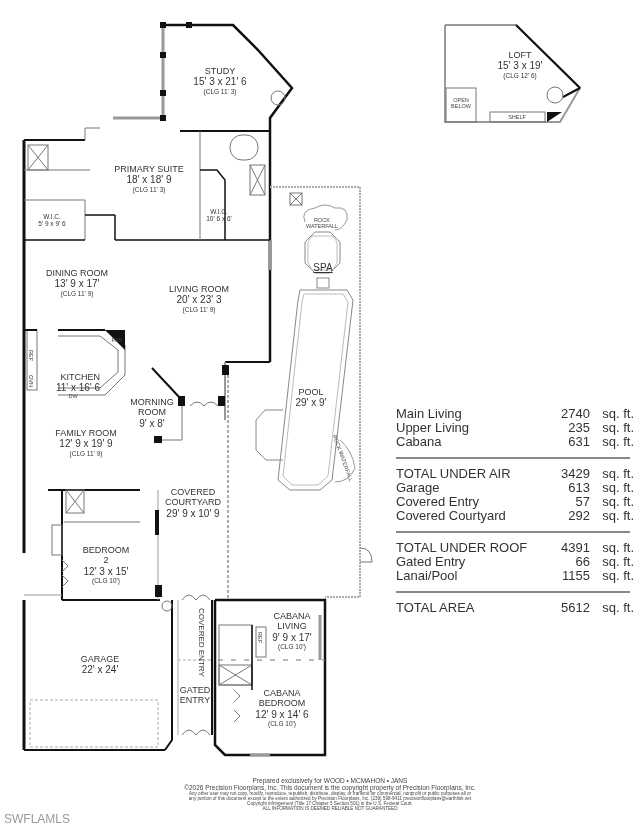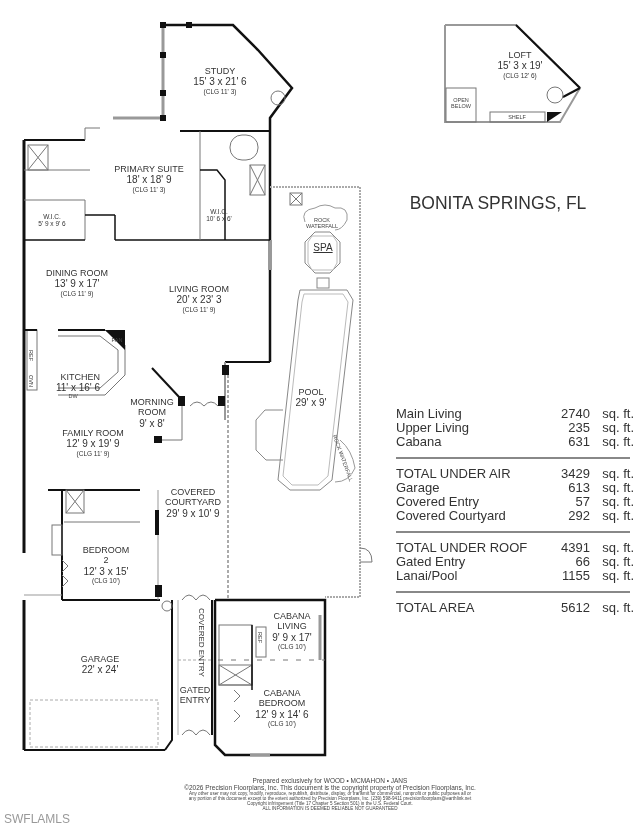--- a/index.html
+++ b/index.html
@@ -220,21 +220,21 @@
 <div class="vlbl" style="left:28px; top:375px; font-size:5.5px;">OVN</div>
 <div class="tiny" style="left:73px; top:393px;">DW</div>
 <div class="tiny" style="left:117px; top:337px;">PAN</div>
 
 <div class="lbl" style="left:152px; top:397px;">
   <span class="n">MORNING</span>
   <span class="n">ROOM</span>
   <span class="d">9' x 8'</span>
 </div>
 
-<div class="lbl" style="left:86px; top:428px;margin-left:7px;">
+<div class="lbl" style="left:86px; top:428px;">
   <span class="n">FAMILY ROOM</span>
   <span class="d">12' 9 x 19' 9</span>
   <span class="c">(CLG 11' 9)</span>
 </div>
 
 <div class="lbl" style="left:193px; top:487px;">
   <span class="n">COVERED</span>
   <span class="n">COURTYARD</span>
   <span class="d">29' 9 x 10' 9</span>
 </div>
@@ -270,29 +270,28 @@
   <span class="n">CABANA</span>
   <span class="n">BEDROOM</span>
   <span class="d">12' 9 x 14' 6</span>
   <span class="c">(CLG 10')</span>
 </div>
 
 <div class="lbl" style="left:311px; top:387px;">
   <span class="n">POOL</span>
   <span class="d">29' x 9'</span>
 </div>
-<div class="lbl" style="left:323px; top:242px;text-decoration:underline;">
+<div class="lbl" style="left:323px; top:262px;text-decoration:underline;">
   <span class="d">SPA</span>
 </div>
 <div class="tiny" style="left:322px; top:217px; white-space:pre;">ROCK
 WATERFALL</div>
 <div class="tiny" style="left:343px; top:455px; transform:translateX(-50%) rotate(70deg);">ROCK WATERFALL</div>
 
 <div class="addr">
-  <div>BONITA SPRINGS, FL</div>
 </div>
 
 <div class="areas" style="top:407px;">
   <div class="arow">
     <span>Main Living</span>
     <span class="v">
         <span class="num">2740</span>
         <span class="u">sq. ft.</span>
       </span>
   </div>

